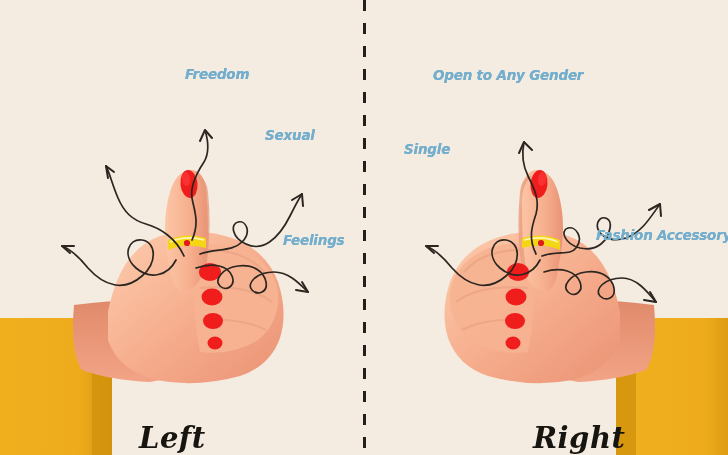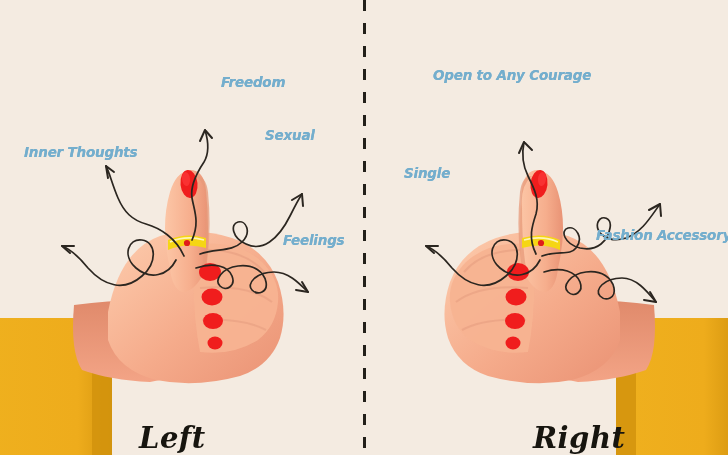--- a/index.html
+++ b/index.html
@@ -198,22 +198,21 @@
                  C 236 286 226 292 220 286
                  C 214 280 222 268 238 266
                  C 254 264 264 272 266 282
                  C 268 292 258 296 252 290
                  C 246 284 256 272 274 272
                  C 288 272 298 282 308 292"></path>
         <path d="M 308 292 L 296 290 M 308 292 L 302 282" stroke-width="2"></path>
       </g>
     </svg>
 
-    <div class="label" style="left:24px; top:146px;">Inner Thoughts</div>
-    <div class="label" style="left:185px; top:76px;margin-left:36px;">Freedom</div>
+    <div class="label" style="left:185px; top:68px;">Freedom</div>
     <div class="label" style="left:265px; top:129px;">Sexual</div>
     <div class="label" style="left:283px; top:234px;text-align:right;">Feelings</div>
 
     <div class="caption" style="left:139px; top:396px;">
       <span class="caption-inner">
         <span>Left</span>
         <span class="rule"></span>
       </span>
     </div>
   </div>
@@ -331,22 +330,22 @@
                  C 220 292 210 298 204 292
                  C 198 286 206 274 222 272
                  C 238 270 248 278 250 288
                  C 252 298 242 302 236 296
                  C 230 290 240 278 258 278
                  C 272 278 282 290 292 302"></path>
         <path d="M 292 302 L 280 300 M 292 302 L 286 292" stroke-width="2"></path>
       </g>
     </svg>
 
-    <div class="label" style="left:40px;  top:143px;margin-top:24px;">Single</div>
-    <div class="label" style="left:69px;  top:69px;">Open to Any Courage</div>
+    <div class="label" style="left:40px;  top:143px;">Single</div>
+    <div class="label" style="left:69px;  top:69px;">Open to Any Gender</div>
     <div class="label" style="left:232px; top:229px;">Fashion Accessory</div>
 
     <div class="caption" style="left:169px; top:396px;">
       <span class="caption-inner">
         <span>Right</span>
         <span class="rule"></span>
       </span>
     </div>
   </div>
 

